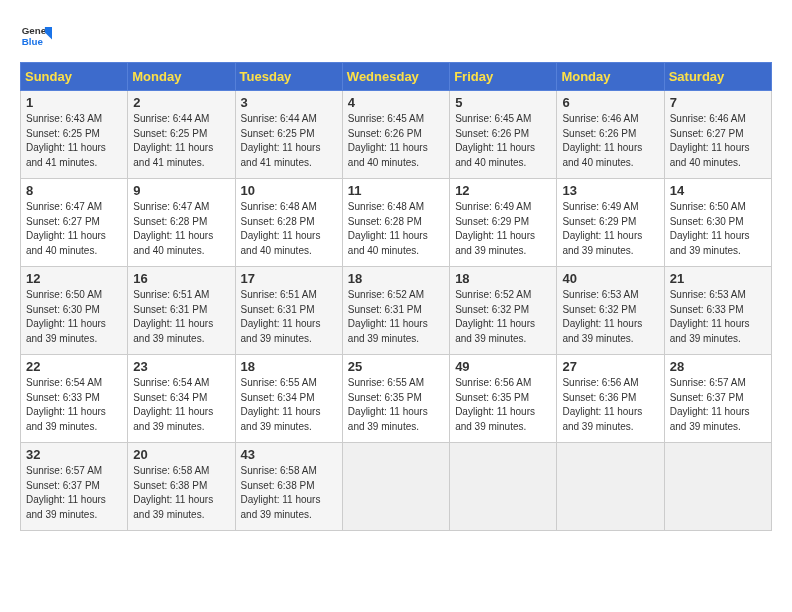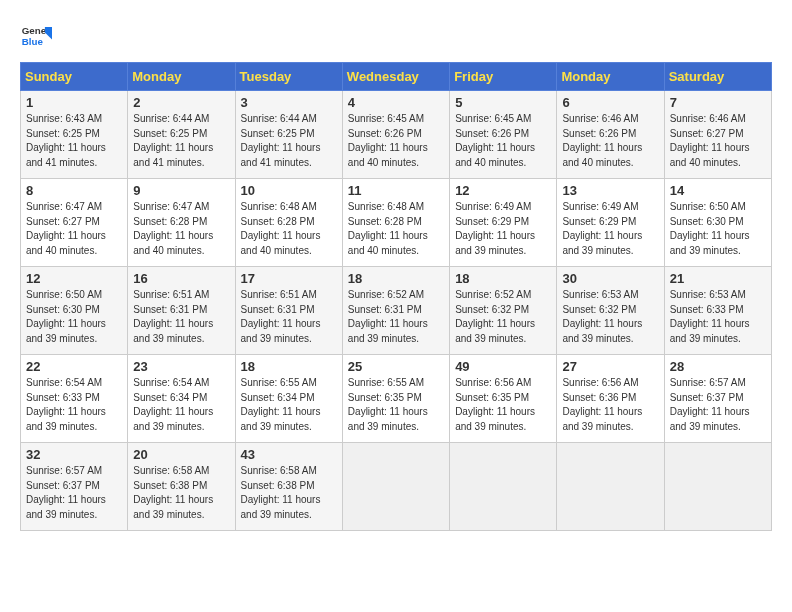--- a/index.html
+++ b/index.html
@@ -182,21 +182,21 @@
         </td>
         <td>
           <span class="day-num">18</span>
           <div class="day-info">Sunrise: 6:52 AM<br>Sunset: 6:31 PM<br>Daylight: 11 hours and 39 minutes.</div>
         </td>
         <td>
           <span class="day-num">18</span>
           <div class="day-info">Sunrise: 6:52 AM<br>Sunset: 6:32 PM<br>Daylight: 11 hours and 39 minutes.</div>
         </td>
         <td>
-          <span class="day-num">30</span>
+          <span class="day-num">40</span>
           <div class="day-info">Sunrise: 6:53 AM<br>Sunset: 6:32 PM<br>Daylight: 11 hours and 39 minutes.</div>
         </td>
         <td>
           <span class="day-num">21</span>
           <div class="day-info">Sunrise: 6:53 AM<br>Sunset: 6:33 PM<br>Daylight: 11 hours and 39 minutes.</div>
         </td>
       </tr>
       <tr>
         <td>
           <span class="day-num">22</span>

